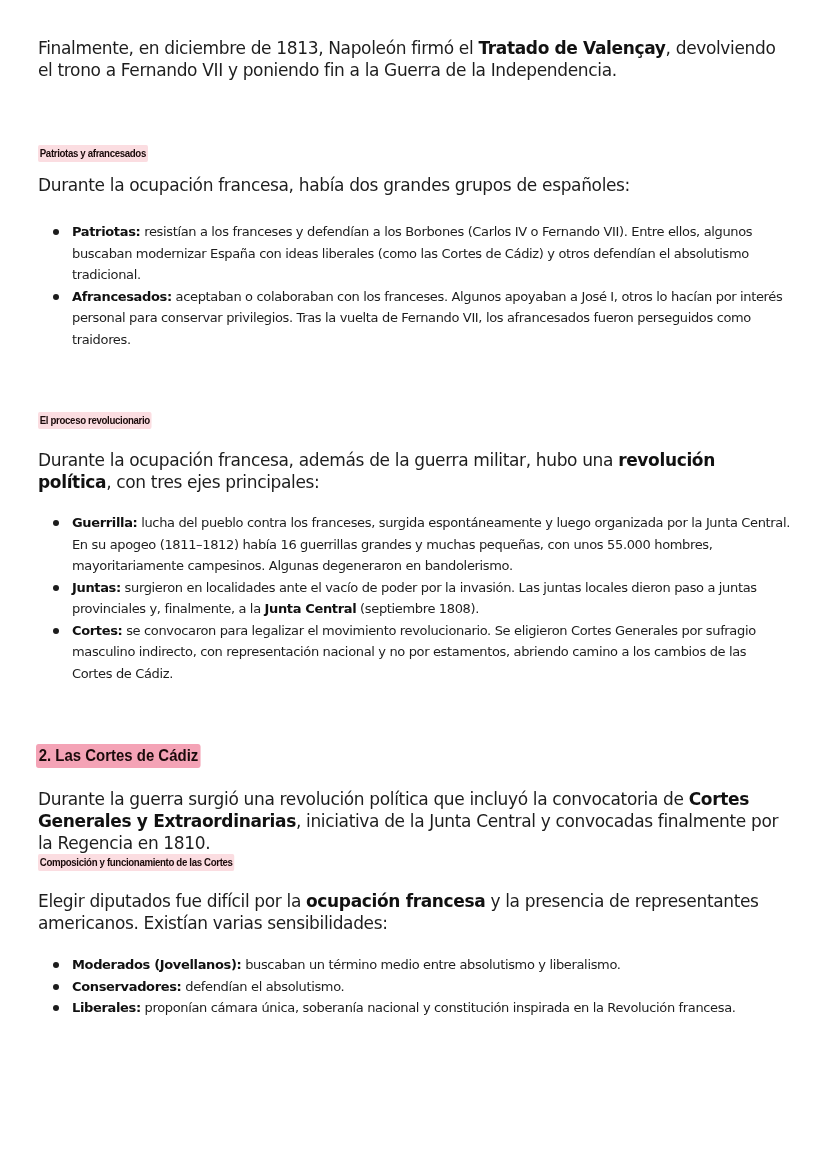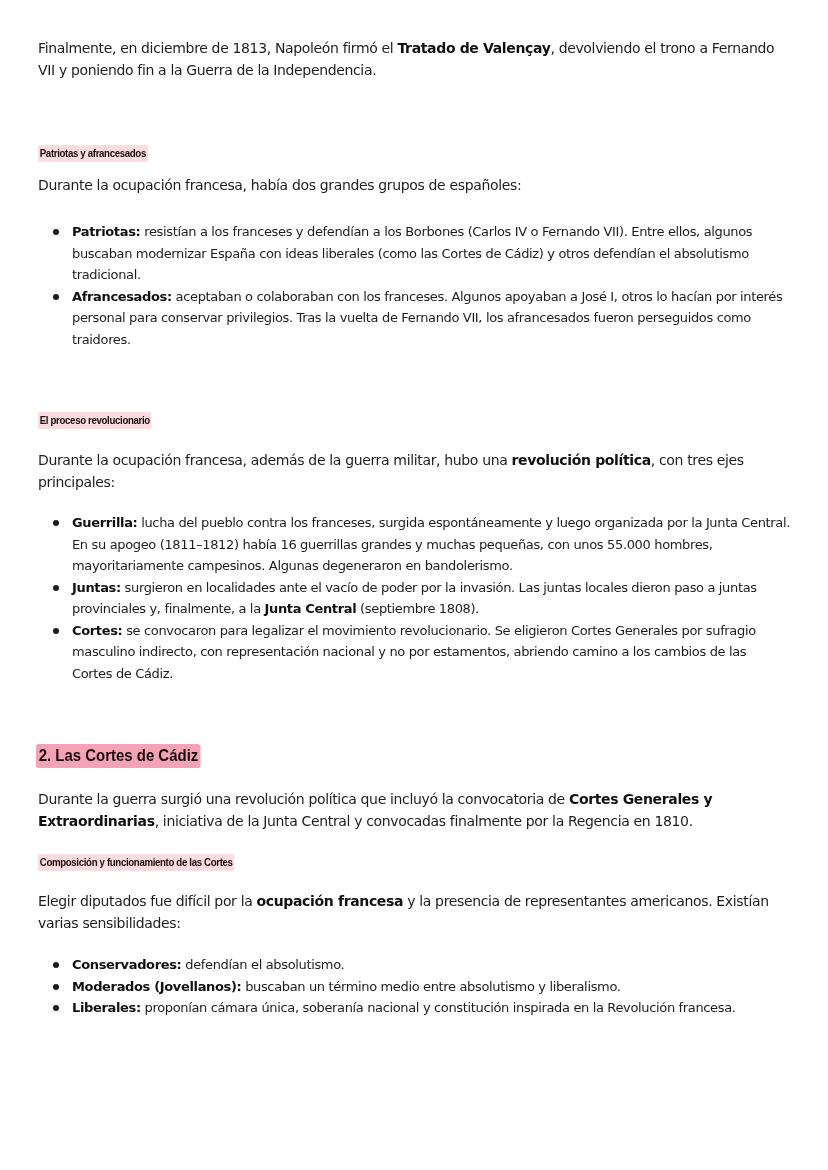--- a/index.html
+++ b/index.html
@@ -19,21 +19,21 @@
       position: absolute;
       left: 0;
       top: 0;
       width: 828px;
       height: 1170px;
     }
     .para {
       position: absolute;
       left: 38px;
       width: 750px;
-      font-size: 14px;
+      font-size: 17px;
       line-height: 22px;
       letter-spacing: -0.35px;
       margin: 0;
     }
     .para b { font-weight: bold; color: #111; }
     .subhead {
       position: absolute;
       left: 38px;
       font-family: "Liberation Sans", sans-serif;
       font-weight: bold;
@@ -127,24 +127,24 @@
   <div class="h2">2. Las Cortes de Cádiz</div>
 
   <p class="para" style="top:788px;"><span>Durante la guerra surgió una revolución política que incluyó la convocatoria de </span><b>Cortes Generales y Extraordinarias</b><span>, iniciativa de la Junta Central y convocadas finalmente por la Regencia en 1810.</span></p>
 
   <div class="subhead" style="top:854px;">Composición y funcionamiento de las Cortes</div>
 
   <p class="para" style="top:890px;"><span>Elegir diputados fue difícil por la </span><b>ocupación francesa</b><span> y la presencia de representantes americanos. Existían varias sensibilidades:</span></p>
 
   <ul class="bullets" style="top:954px;">
     <li>
-      <span class="dot"></span><b>Conservadores:</b><span> defendían el absolutismo.</span>
+      <span class="dot"></span><b>Moderados (Jovellanos):</b><span> buscaban un término medio entre absolutismo y liberalismo.</span>
     </li>
     <li>
-      <span class="dot"></span><b>Moderados (Jovellanos):</b><span> buscaban un término medio entre absolutismo y liberalismo.</span>
+      <span class="dot"></span><b>Conservadores:</b><span> defendían el absolutismo.</span>
     </li>
     <li>
       <span class="dot"></span><b>Liberales:</b><span> proponían cámara única, soberanía nacional y constitución inspirada en la Revolución francesa.</span>
     </li>
   </ul>
 
 
 </div>
 
 </body></html>

